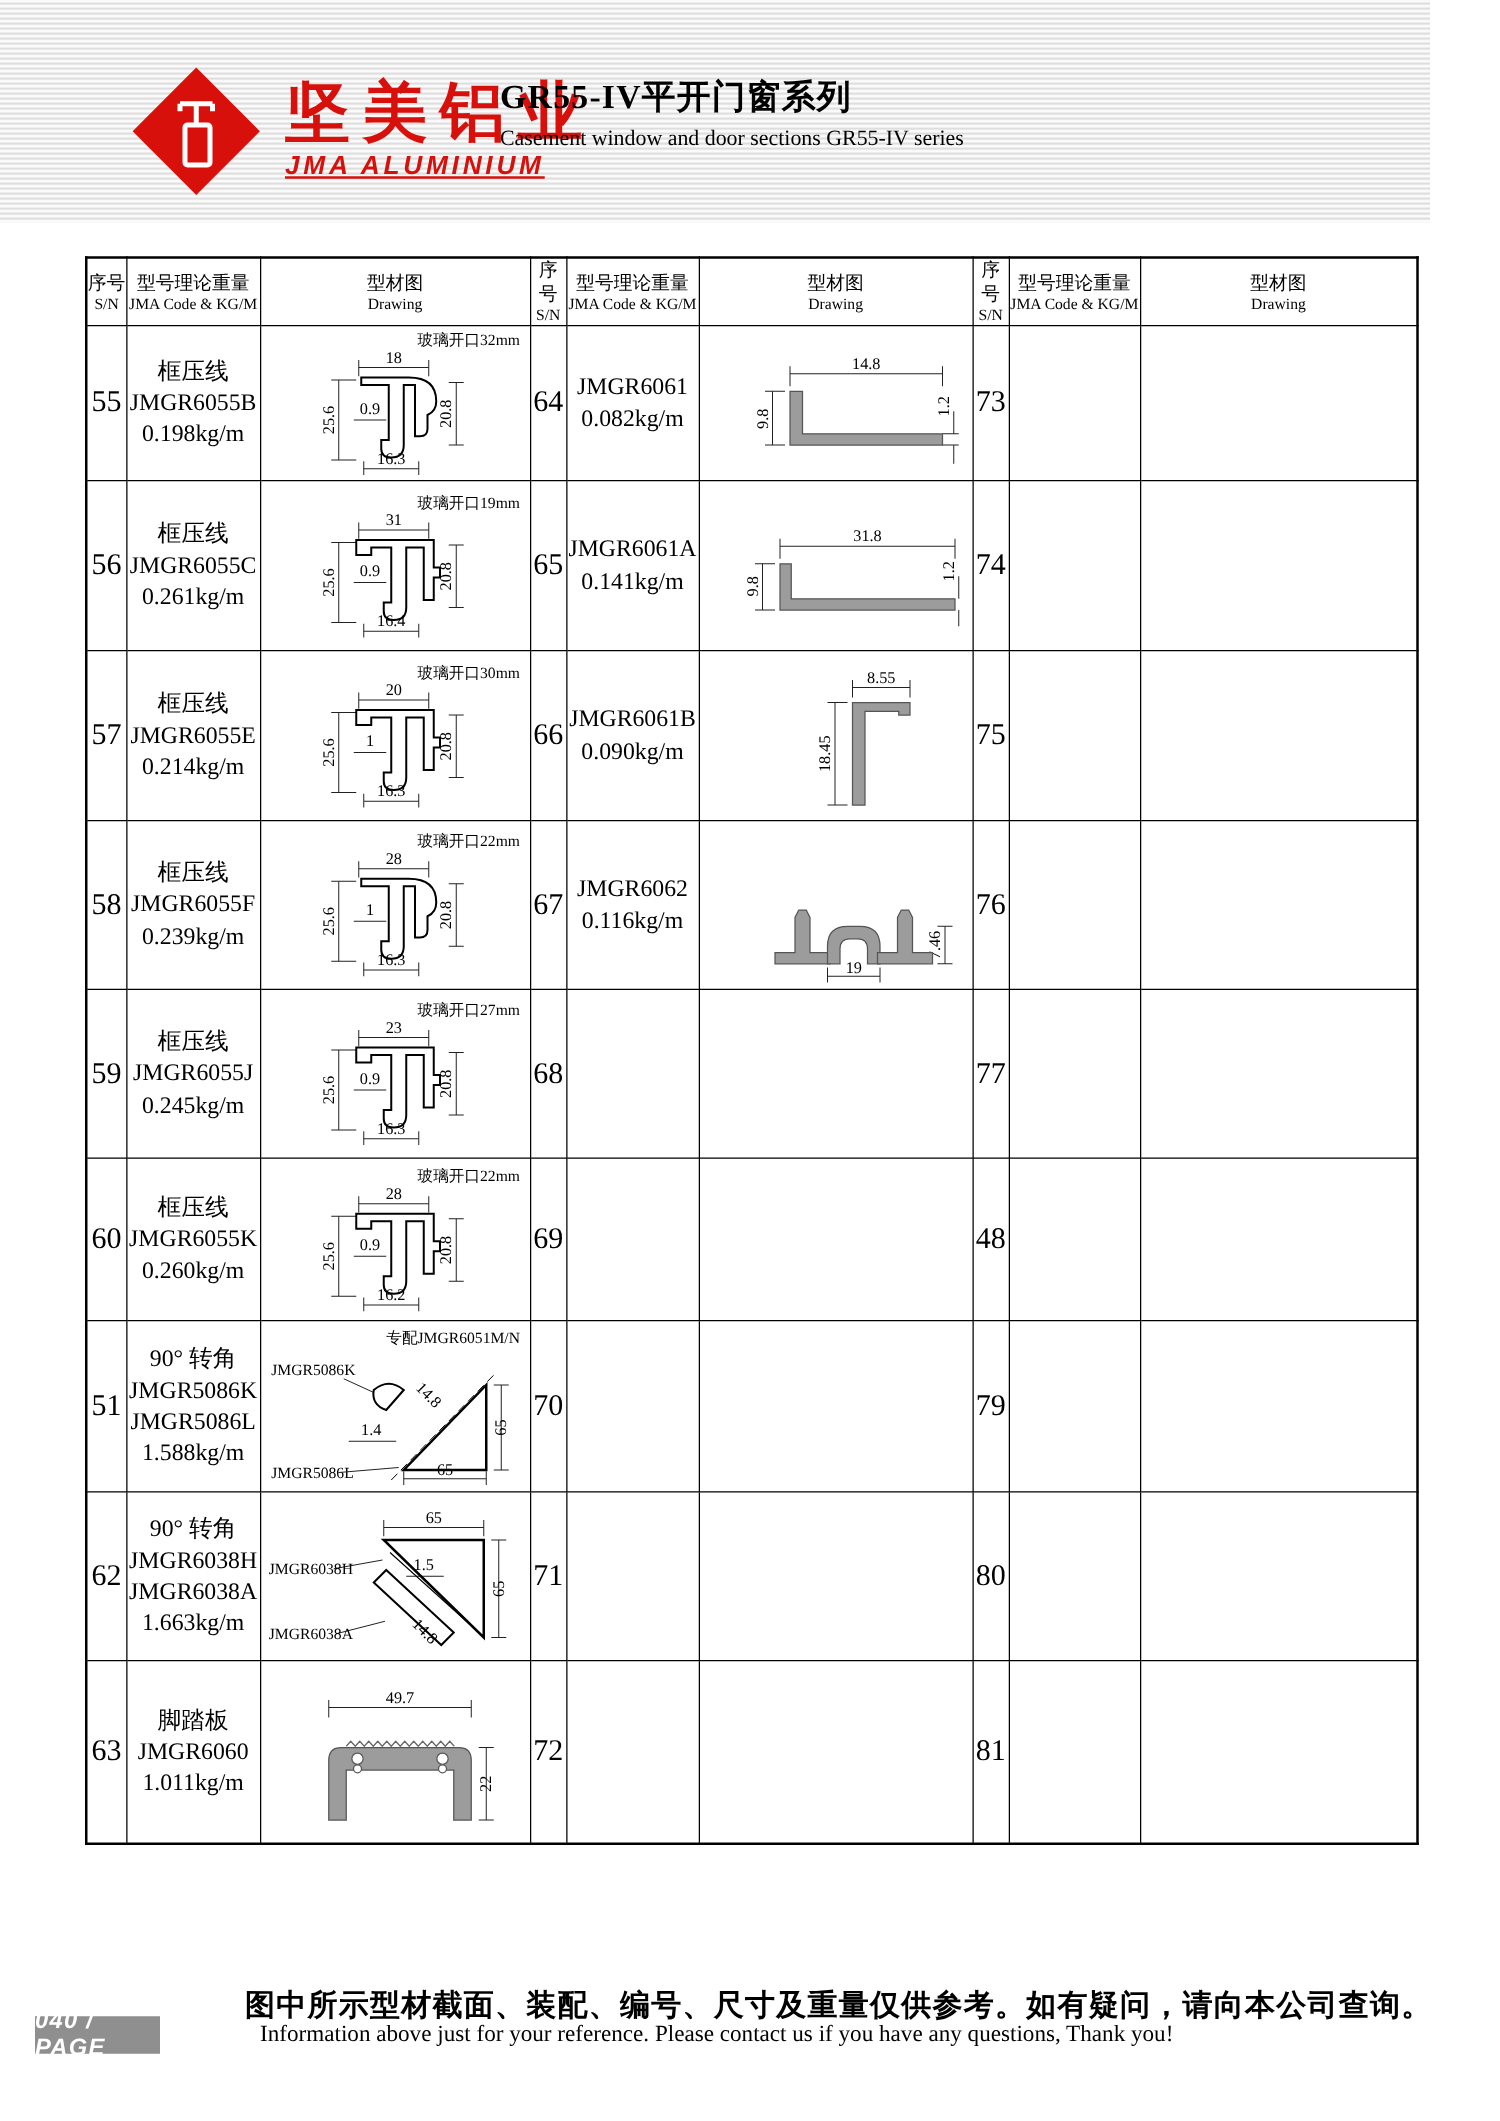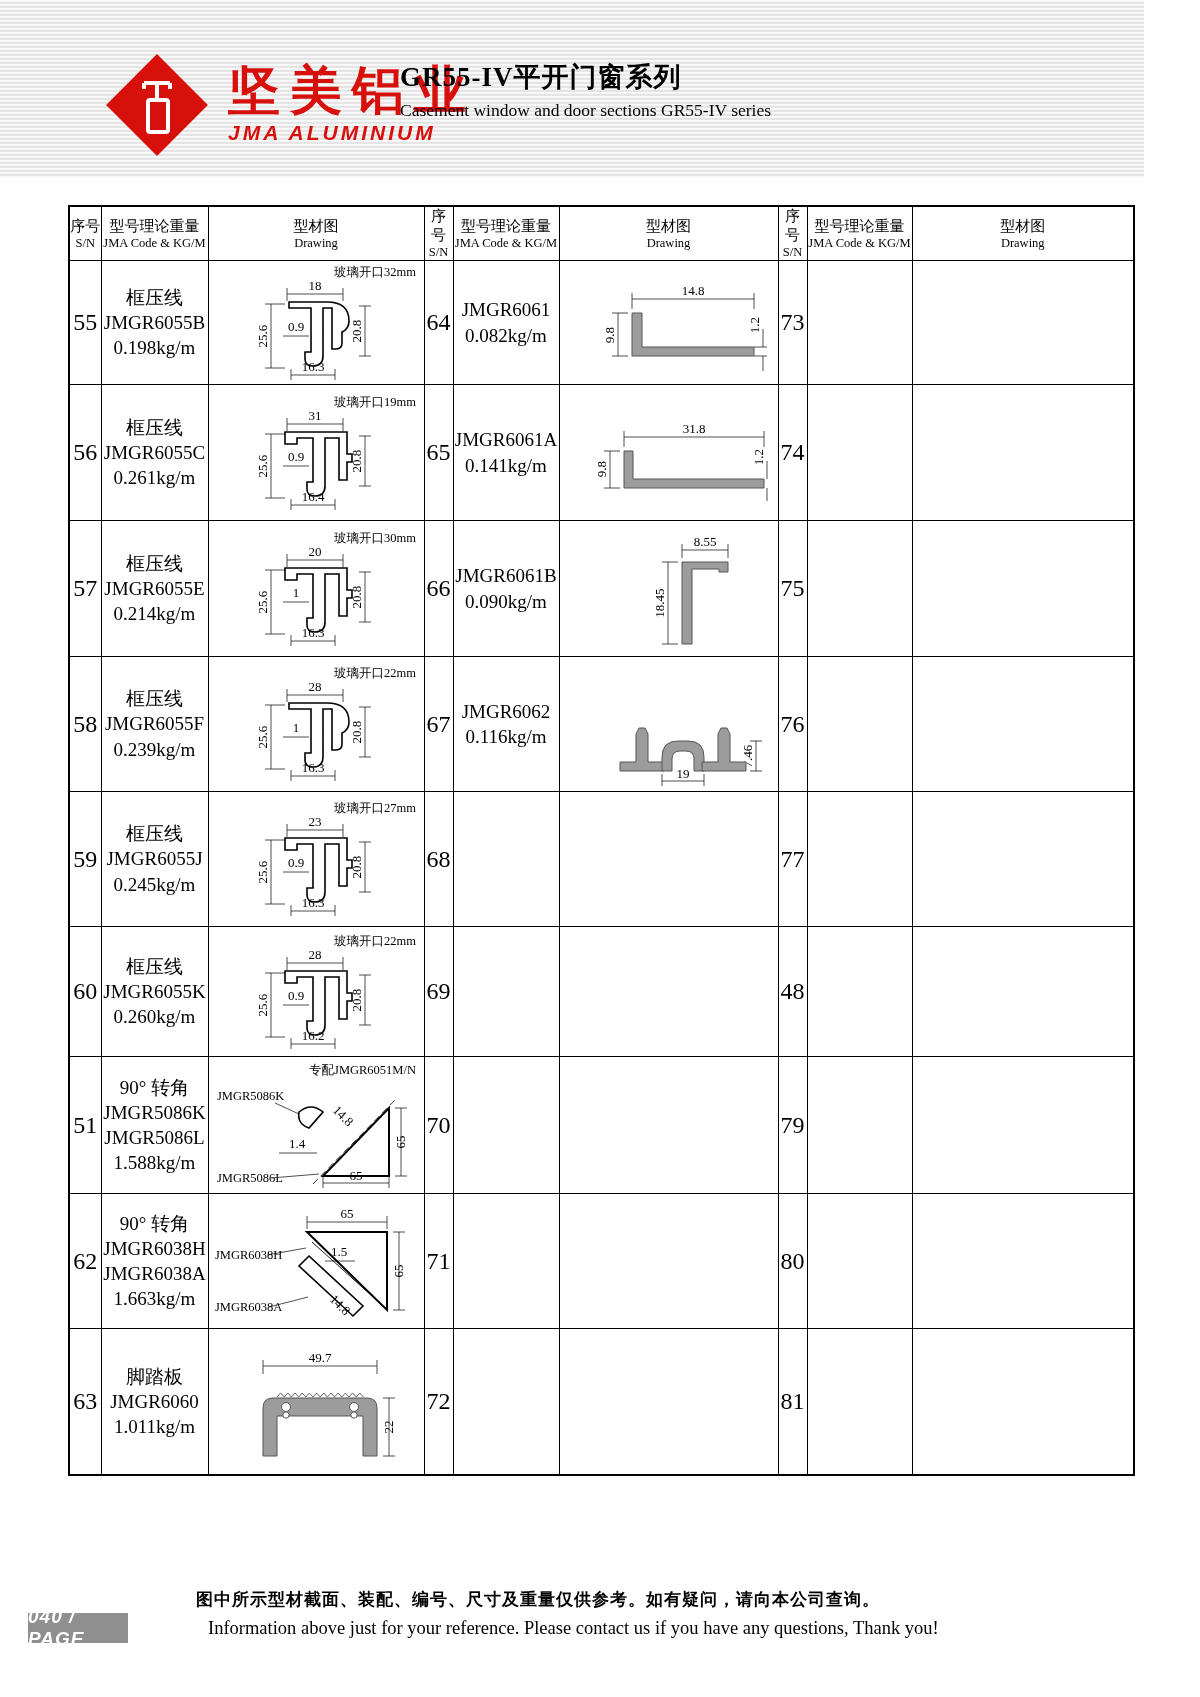--- a/index.html
+++ b/index.html
@@ -8,21 +8,21 @@
   
   .header-band{position:absolute;left:0;top:0;width:1144px;height:178px;
     background:repeating-linear-gradient(to bottom,#f4f4f4 0px,#ffffff 1px,#dadada 3px,#f2f2f2 4px);}
   .logo-block{position:absolute;left:104px;top:52px;display:flex;align-items:center;}
   .diamond-wrap{width:106px;height:106px;position:relative;flex:0 0 auto;}
   .diamond{position:absolute;left:17px;top:17px;width:72px;height:72px;background:#d8100b;transform:rotate(45deg);}
   .diamond-mark{position:absolute;left:0;top:0;width:106px;height:106px;}
   .logo-text{margin-left:18px;}
   .logo-cn{font-size:52px;font-weight:bold;color:#d8100b;letter-spacing:10px;line-height:1;}
   .logo-en{font-family:"Liberation Sans",sans-serif;font-style:italic;font-weight:bold;
-           color:#d8100b;font-size:21px;letter-spacing:3px;margin-top:4px;}
+           color:#d8100b;font-size:21px;letter-spacing:3px;margin-top:4px;text-decoration:underline;}
   .title-block{position:absolute;left:400px;top:59px;}
   .title-cn{font-size:27px;font-weight:bold;letter-spacing:1px;}
   .title-en{font-size:17.5px;margin-top:5px;}
   
   table.cat{position:absolute;left:68px;top:205px;border-collapse:collapse;table-layout:fixed;
             border:2.5px solid #000;}
   .cat th,.cat td{border:1.5px solid #000;padding:0;text-align:center;vertical-align:middle;
                   overflow:hidden;}
   .cat th{font-weight:normal;}
   .th-cn{font-size:15px;}
@@ -41,21 +41,21 @@
   .pf2{fill:none;stroke:#000;stroke-width:2;}
   .thin{fill:none;stroke:#000;stroke-width:0.9;}
   .dash{stroke:#000;stroke-width:0.8;stroke-dasharray:7 4;fill:none;}
   .gf{fill:#9c9c9c;stroke:#555;stroke-width:1;}
   .ser{fill:none;stroke:#666;stroke-width:1;}
   .cut{fill:#fff;stroke:#555;stroke-width:1;}
   
   .page-badge{position:absolute;left:28px;top:1613px;width:100px;height:30px;background:#8f8f8f;
     color:#fff;font-family:"Liberation Sans",sans-serif;font-weight:bold;font-style:italic;
     font-size:19px;display:flex;align-items:center;justify-content:center;letter-spacing:1px;}
-  .note-cn{position:absolute;left:196px;top:1588px;font-size:17px;font-weight:bold;letter-spacing:1px;}
+  .note-cn{position:absolute;left:196px;top:1588px;font-size:24px;font-weight:bold;letter-spacing:1px;}
   .note-en{position:absolute;left:196px;top:1618px;font-size:18.5px;margin-left:12px;}
 </style>
 </head>
 <body>
 
 <div class="header-band">
   <div class="logo-block">
     <div class="diamond-wrap">
       <div class="diamond"></div>
       <svg class="diamond-mark" viewBox="0 0 106 106">

